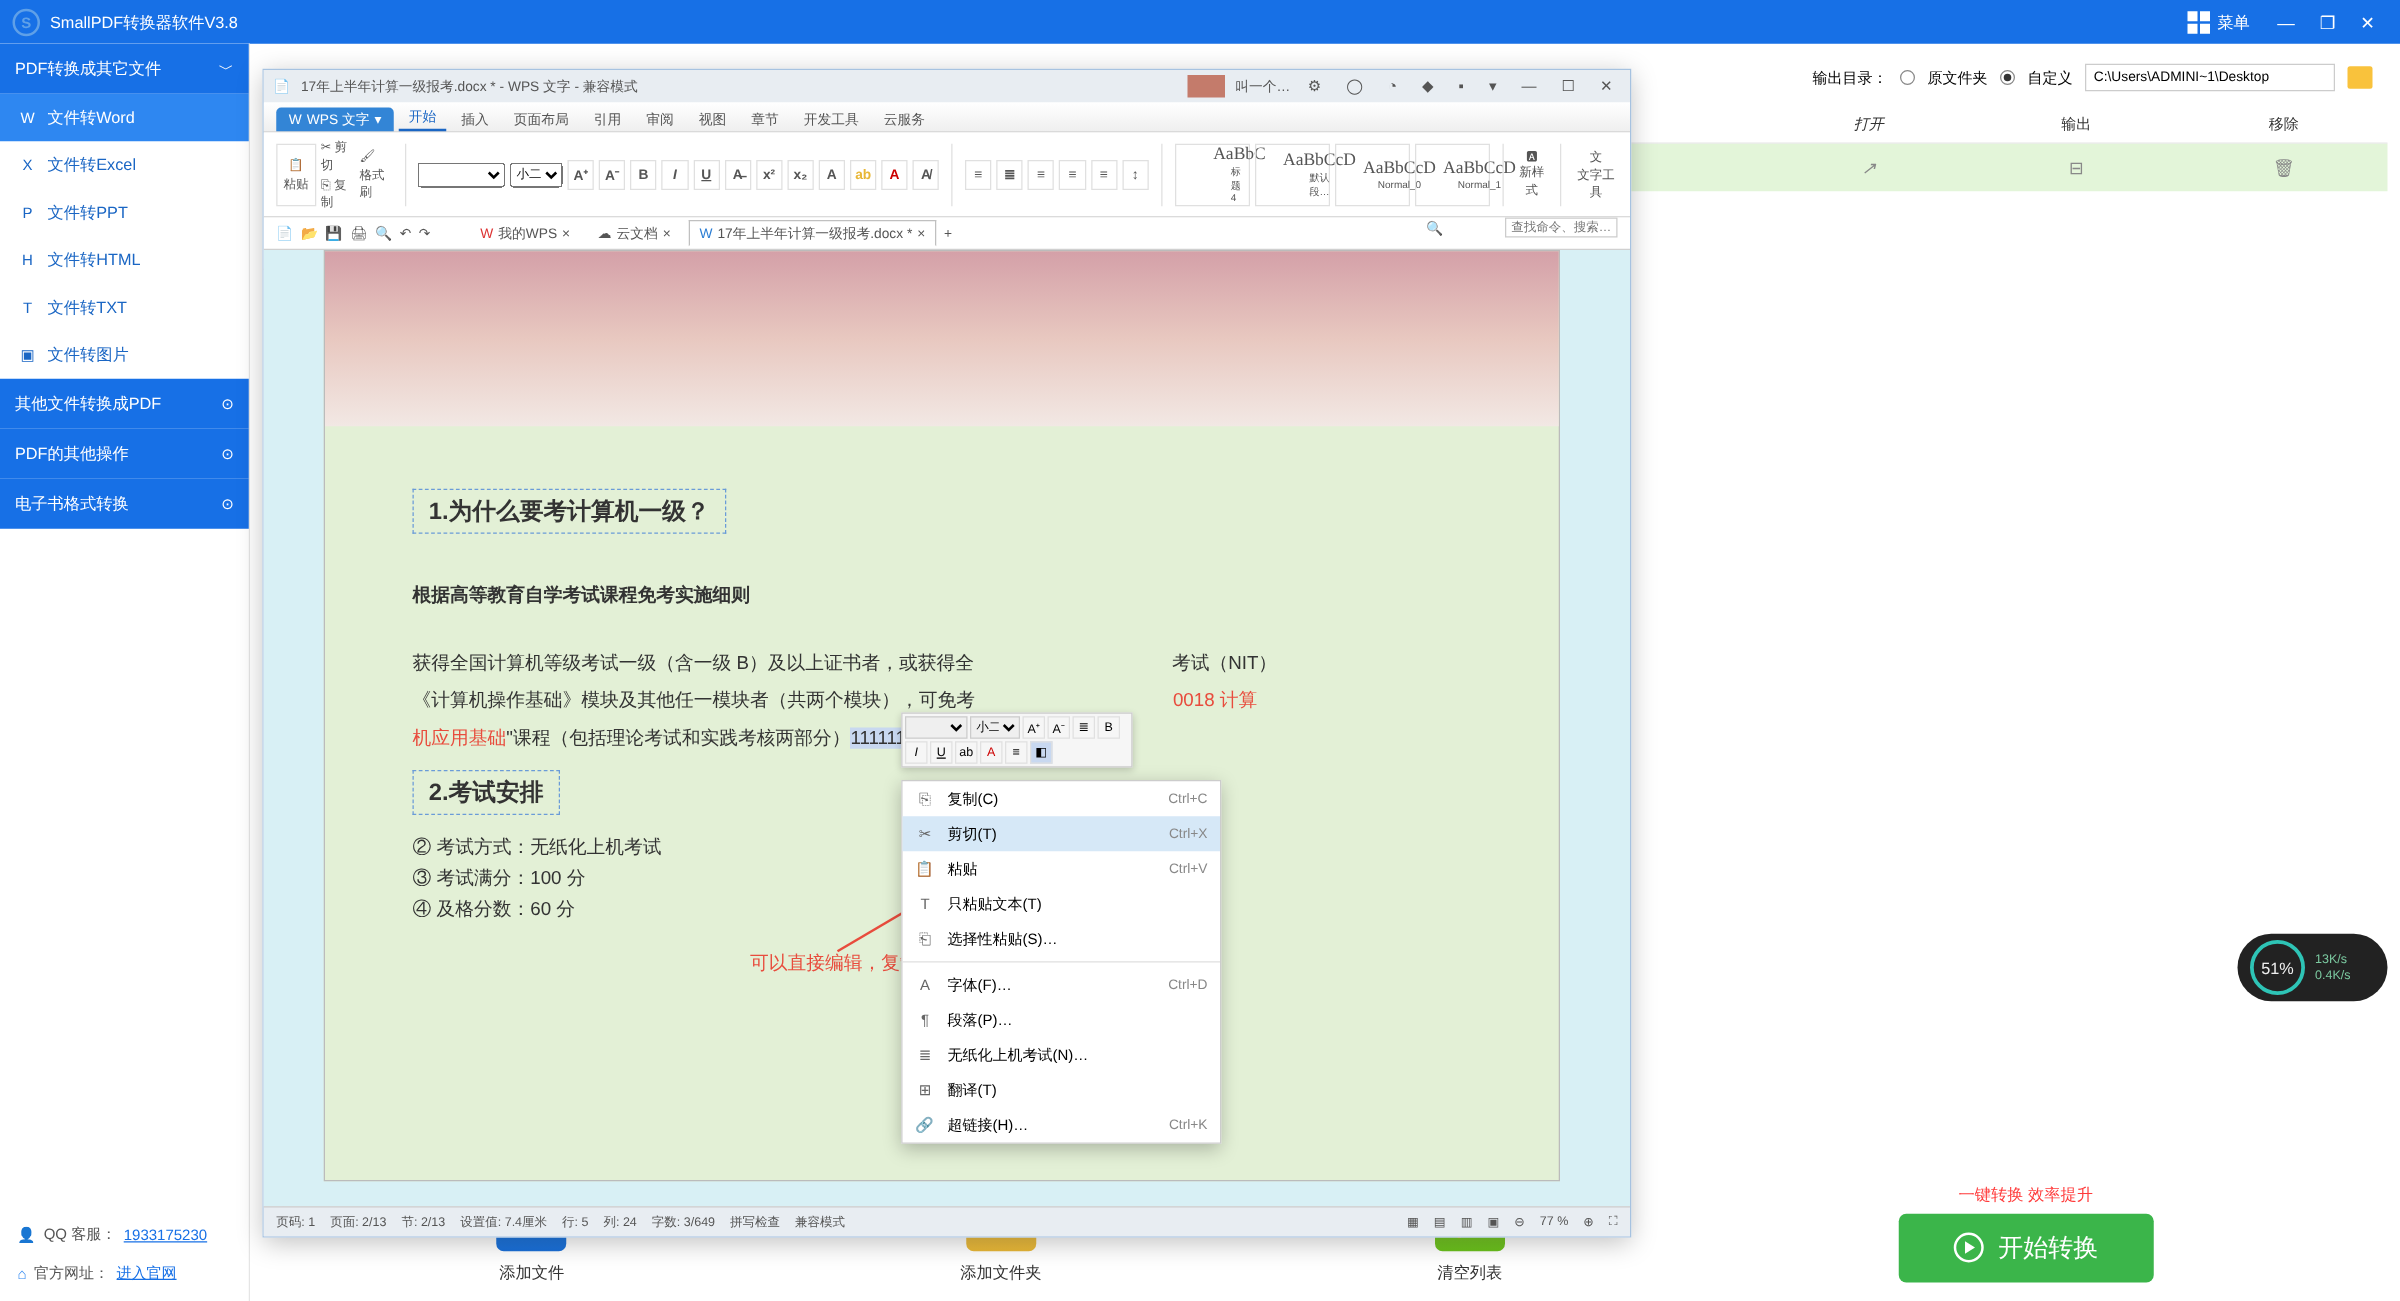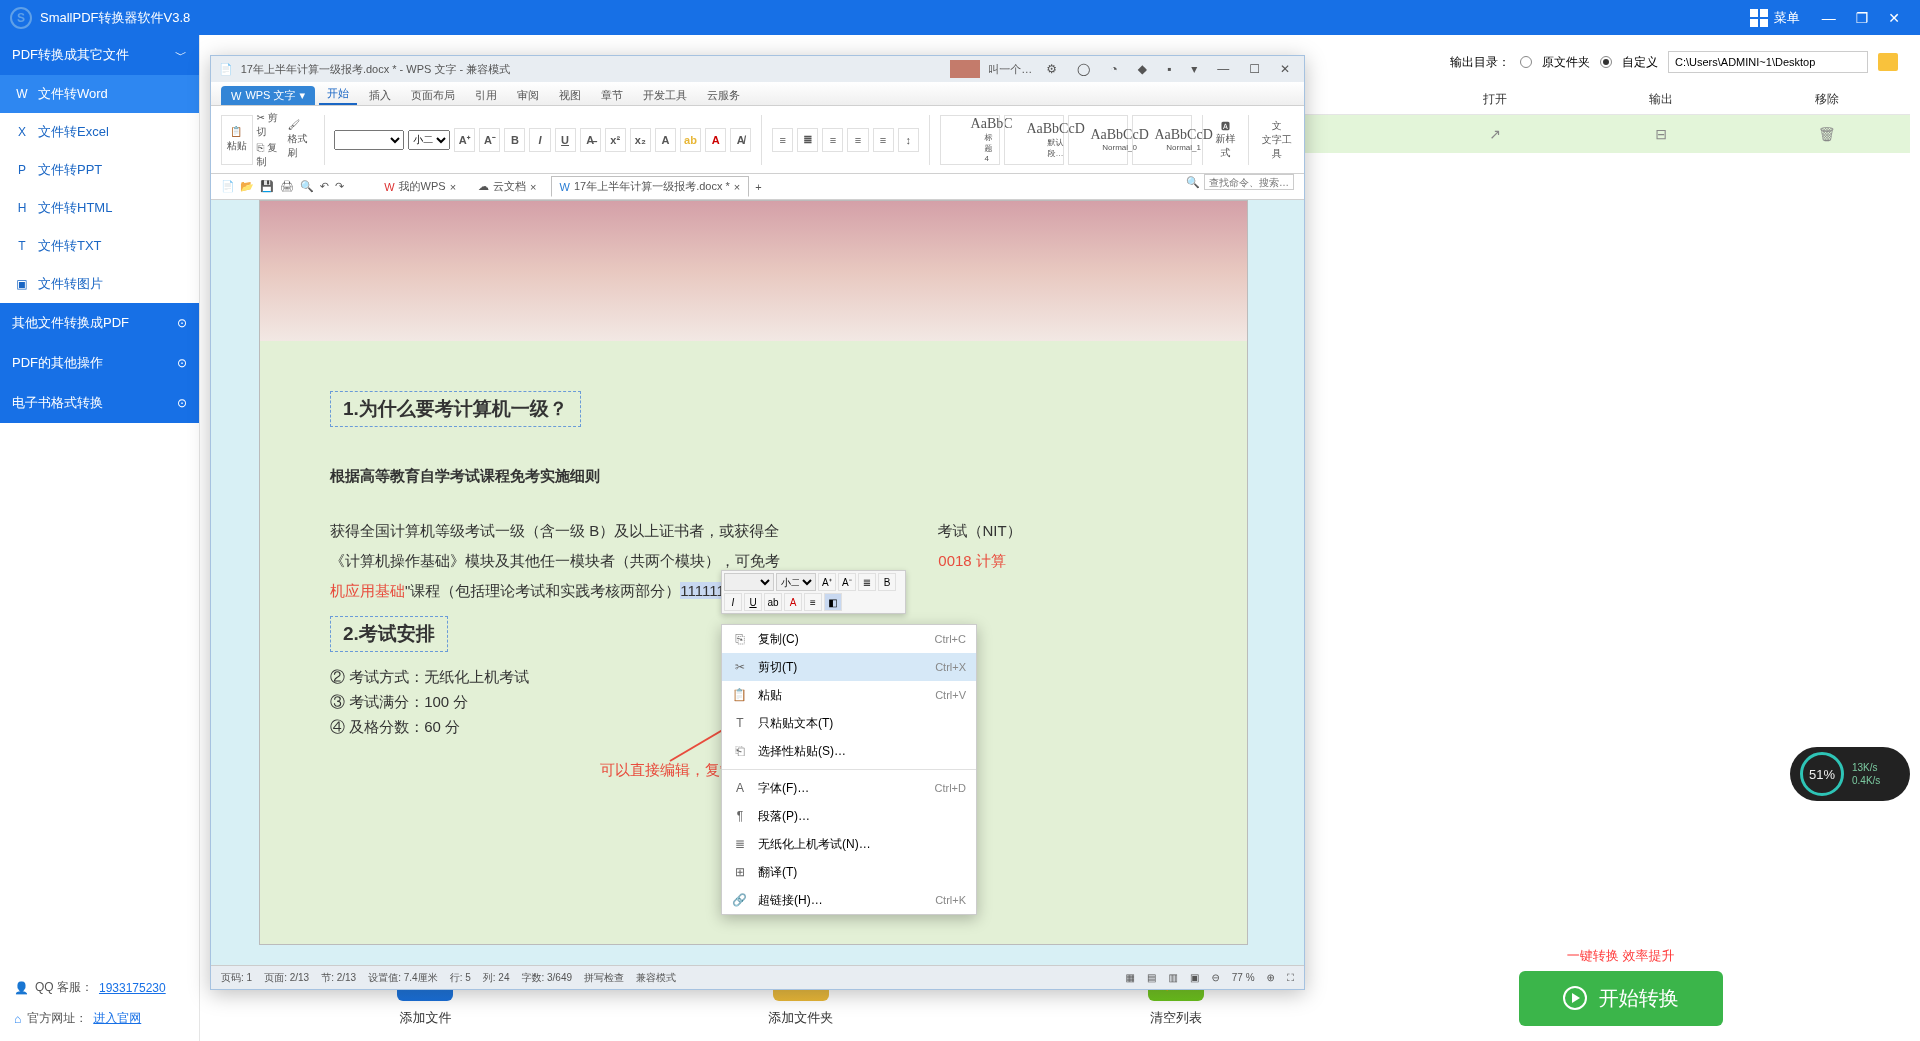--- a/index.html
+++ b/index.html
@@ -33,21 +33,21 @@
 
 .cfg-row { position: absolute; top: 16px; right: 22px; display: flex; align-items: center; gap: 10px; font-size: 12px; }
 .cfg-row input[type=text] { width: 200px; height: 22px; border: 1px solid #ccc; padding: 6px 6px; font-size: 11px; }
 .cfg-row .folder { width: 20px; height: 18px; background: #f9c23c; border-radius: 2px; cursor: pointer; }
 .radio { width: 12px; height: 12px; border: 1px solid #888; border-radius: 50%; display: inline-block; position: relative; }
 .radio.on::after { content: ''; position: absolute; inset: 2px; background: #333; border-radius: 50%; }
 
 
 .tblhead { position: absolute; top: 50px; left: 880px; right: 10px; height: 30px; display: flex; align-items: center; font-size: 12px; color: #333; border-bottom: 1px solid #e5e5e5; }
 .tblhead div { text-align: center; }
-.col-state { flex: 2; } .col-open { flex: 1; } .col-out { flex: 1; } .col-del { flex: 1; }
+.col-state { flex: 2; } .col-open { flex: 1; font-style: italic; } .col-out { flex: 1; } .col-del { flex: 1; }
 
 
 .tblrow { position: absolute; top: 80px; left: 880px; right: 10px; height: 38px; background: #e3f5d9; display: flex; align-items: center; font-size: 12px; }
 .tblrow div { text-align: center; }
 .tblrow .chk { color: #3bb54a; font-size: 18px; }
 .tblrow .iconbtn { color: #888; cursor: pointer; font-size: 14px; }
 
 
 .bottombar { position: absolute; left: 0; right: 0; bottom: 0; height: 110px; display: flex; align-items: center; justify-content: space-around; padding: 0 40px; }
 .bigbtn { display: flex; flex-direction: column; align-items: center; gap: 8px; cursor: pointer; font-size: 13px; color: #333; }
@@ -99,21 +99,21 @@
 .ctxmenu .mi { display: flex; align-items: center; height: 28px; padding: 0 10px; gap: 10px; cursor: pointer; }
 .ctxmenu .mi.hover { background: #d6e8f7; }
 .ctxmenu .mi .mico { width: 16px; color: #666; text-align: center; }
 .ctxmenu .mi .kb { margin-left: auto; color: #888; font-size: 11px; }
 .wps-status { position: absolute; bottom: 0; left: 0; right: 0; height: 24px; background: #e8edf2; border-top: 1px solid #ccc; display: flex; align-items: center; padding: 0 10px; font-size: 10px; color: #555; gap: 12px; }
 .wps-status .spacer { flex: 1; }
 .ruler { position: absolute; top: 144px; left: 0; right: 0; height: 16px; background: #f4f7fa; border-bottom: 1px solid #ccc; }
 .vruler { position: absolute; top: 160px; left: 0; width: 16px; bottom: 24px; background: #f4f7fa; border-right: 1px solid #ccc; }
 .scrollv { position: absolute; top: 160px; right: 0; width: 16px; bottom: 24px; background: #f4f7fa; border-left: 1px solid #ccc; }
 .cmdbar { position: absolute; top: 118px; right: 10px; display: flex; align-items: center; gap: 4px; font-size: 11px; color: #888; }
-.cmdbar input { height: 16px; width: 90px; font-size: 10px; border: 1px solid #ccc; padding: 0 4px; }
+.cmdbar input { height: 16px; width: 90px; font-size: 10px; border: 1px solid #ccc; padding: 0 4px; margin-left: 45px; }
 
 
 .speedometer { position: absolute; right: 10px; bottom: 240px; width: 120px; height: 54px; background: #222; border-radius: 27px; display: flex; align-items: center; color: #eee; font-size: 10px; padding: 16px 10px; gap: 8px; }
 .speedometer .circle { width: 44px; height: 44px; border: 3px solid #2ec4b6; border-radius: 50%; display: flex; align-items: center; justify-content: center; font-size: 13px; }
 .speedometer .rates { display: flex; flex-direction: column; gap: 2px; color: #7bc9a0; }
 </style>
 </head>
 <body>
 
 <div class="titlebar">

